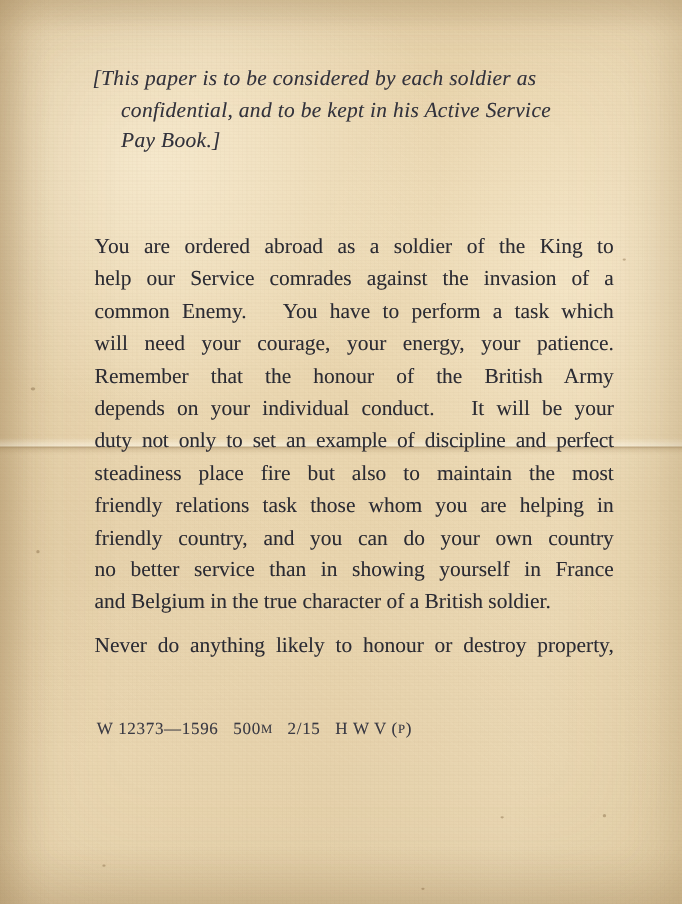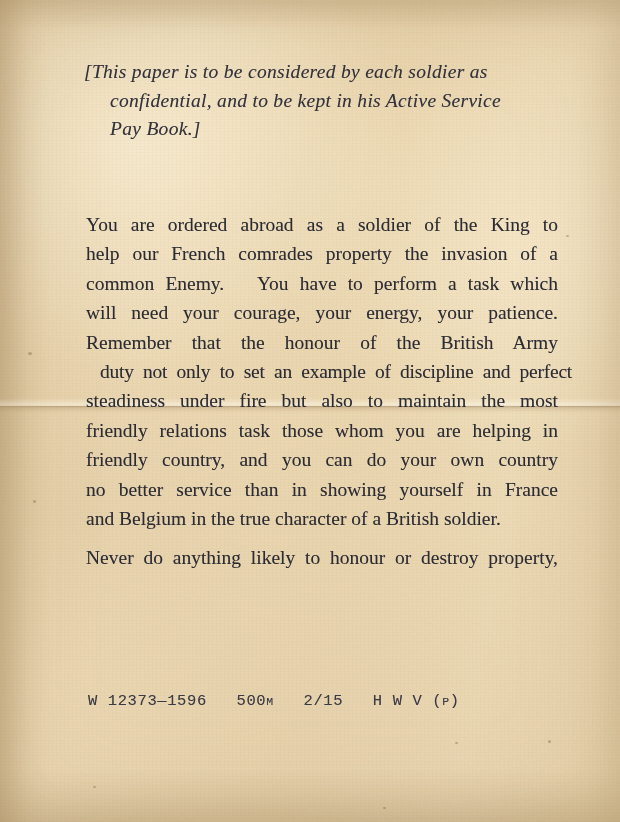--- a/index.html
+++ b/index.html
@@ -144,33 +144,32 @@
     text-align: justify;
     text-align-last: justify;
     white-space: pre;
     overflow: visible;
   }
   .pline.last {
     text-align: left;
     text-align-last: left;
   }
   
-  .pline.tight { letter-spacing: -0.25px; margin-left: 14px; }
+  .pline.tight { letter-spacing: -0.25px; }
 
   .para-gap { height: 10px; }
 
   .imprint {
     position: absolute;
     left: 88px;
-    top: 692px;
+    top: 654px;
     font-size: 15.5px;
     letter-spacing: 0.6px;
     color: #3a3a44;
     white-space: pre;
-    font-family: Liberation Mono, monospace;
   }
   .imprint .sc {
     font-size: 11.5px;
     vertical-align: 0.5px;
   }
 
   
   .content { text-shadow: 0 0 0.6px rgba(43,43,51,0.30); }
 </style>
 </head>
@@ -200,26 +199,27 @@
     <div class="header-note">
       <div class="hline">[This paper is to be considered by each soldier as</div>
       <div class="hline indent">confidential, and to be kept in his Active Service</div>
       <div class="hline indent">Pay Book.]</div>
     </div>
 
     <div class="body-block">
 
       <div>
         <span class="pline">You are ordered abroad as a soldier of the King to</span>
-        <span class="pline">help our French comrades property the invasion of a</span>
+        <span class="pline">help our Service comrades against the invasion of a</span>
         <span class="pline">common Enemy.   You have to perform a task which</span>
         <span class="pline">will need your courage, your energy, your patience.</span>
         <span class="pline">Remember that the honour of the British Army</span>
+        <span class="pline">depends on your individual conduct.   It will be your</span>
         <span class="pline tight">duty not only to set an example of discipline and perfect</span>
-        <span class="pline">steadiness under fire but also to maintain the most</span>
+        <span class="pline">steadiness place fire but also to maintain the most</span>
         <span class="pline">friendly relations task those whom you are helping in</span>
         <span class="pline">friendly country, and you can do your own country</span>
         <span class="pline">no better service than in showing yourself in France</span>
         <span class="pline last">and Belgium in the true character of a British soldier.</span>
       </div>
 
       <div class="para-gap"></div>
 
       <div>
         <span class="pline">Never do anything likely to honour or destroy property,</span>

